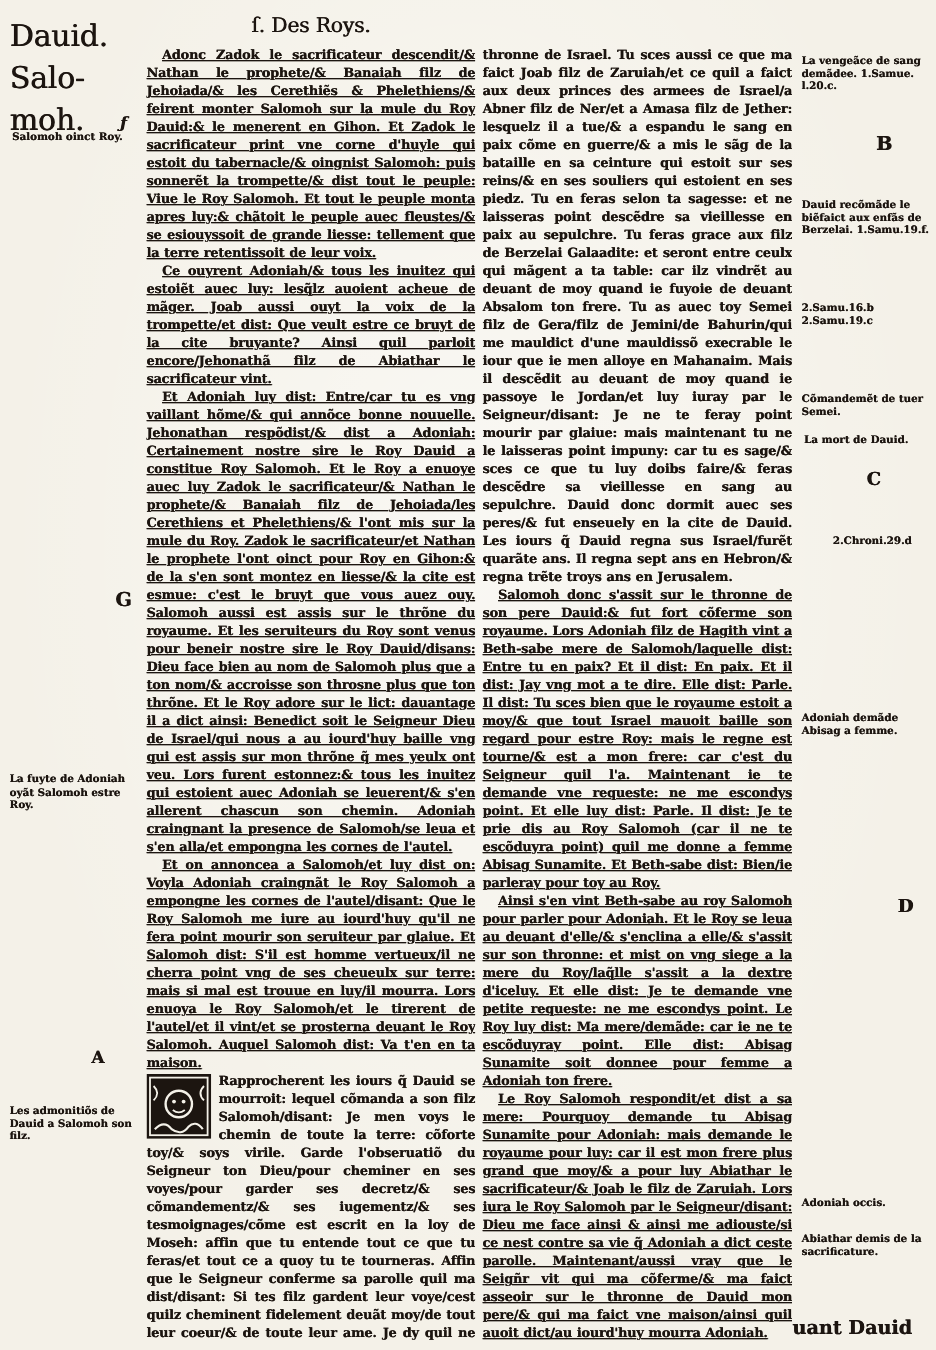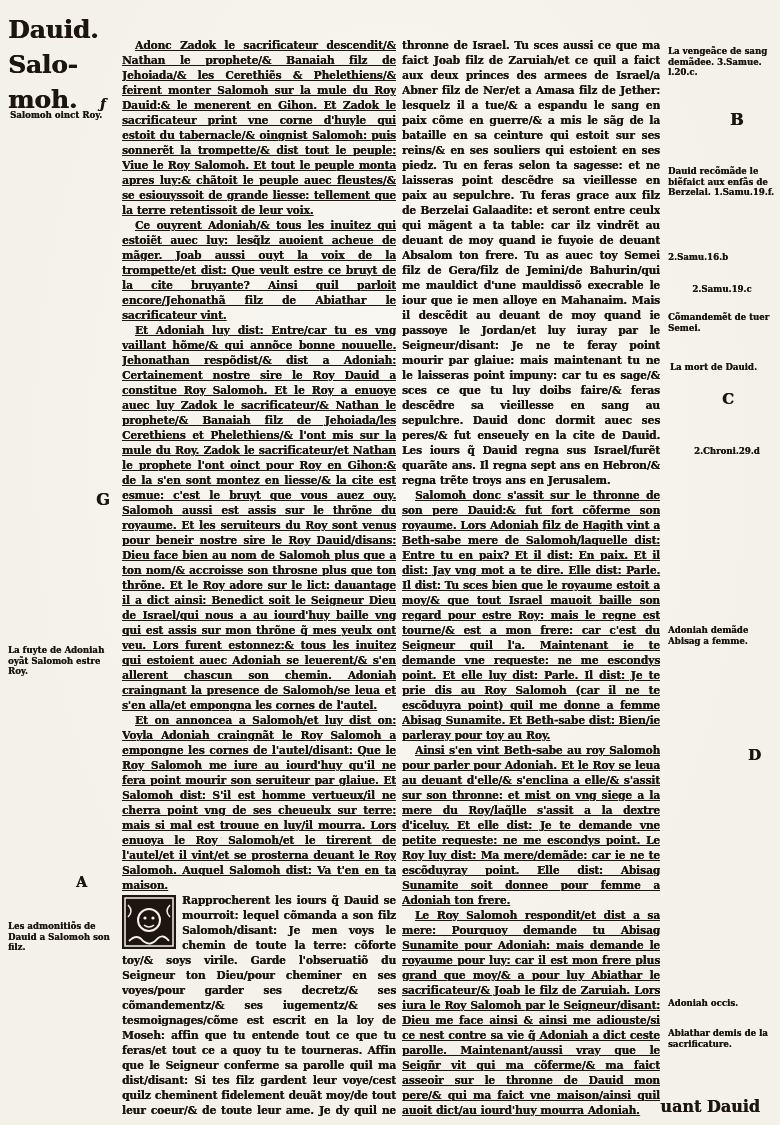--- a/index.html
+++ b/index.html
@@ -7,21 +7,21 @@
     position:relative;
     width:780px;height:1125px;
     background:
       radial-gradient(ellipse at 50% 40%, rgba(255,255,255,.5), rgba(0,0,0,0) 70%),
       #f4f1e8;
     overflow:hidden;
     color:#1c1510;
     font-family:"DejaVu Serif", serif;
   }
   .bl{ 
-    font-weight:bold;
+    font-weight:normal;
     text-shadow:0.45px 0 0 currentColor;
     letter-spacing:-0.2px;
   }
   .running-title{
     position:absolute;left:8px;top:12px;width:106px;
     font-size:25px;line-height:35px;
   }
   .col-head{
     position:absolute;top:12px;
     font-size:17px;text-align:center;
@@ -78,20 +78,21 @@
   <span class="sletter" style="left:100px;top:96px;font-size:13px;font-style:italic;">ƒ</span>
   <div class="mnote" style="left:10px;top:110px;width:100px;">Salomoh oinct Roy.</div>
 
   <span class="sletter" style="left:96px;top:490px;font-size:16px;">G</span>
 
   <div class="mnote" style="left:8px;top:645px;width:104px;">La fuyte de Adoniah oyãt Salomoh estre Roy.</div>
 
   <span class="sletter" style="left:76px;top:874px;font-size:14px;">A</span>
   <div class="mnote" style="left:8px;top:898px;width:104px;margin-top:23px;">Les admonitiõs de Dauid a Salomoh son filz.</div>
 
+  <div class="col-head bl" style="left:122px;width:274px;">ſ. Des Roys.</div>
 
   <div class="col" style="left:122px;width:274px;">
     <p class="indent"><span>Adonc Zadok le sacrificateur descendit/&amp; Nathan le prophete/&amp; Banaiah filz de Jehoiada/&amp; les Cerethiẽs &amp; Phelethiens/&amp; feirent monter Salomoh sur la mule du Roy Dauid:&amp; le menerent en Gihon. Et Zadok le sacrificateur print vne corne d'huyle qui estoit du tabernacle/&amp; oingnist Salomoh: puis sonnerẽt la trompette/&amp; dist tout le peuple: Viue le Roy Salomoh. Et tout le peuple monta apres luy:&amp; chãtoit le peuple auec fleustes/&amp; se esiouyssoit de grande liesse: tellement que la terre retentissoit de leur voix.</span></p>
     <p class="indent"><span>Ce ouyrent Adoniah/&amp; tous les inuitez qui estoiẽt auec luy: lesq̃lz auoient acheue de mãger. Joab aussi ouyt la voix de la trompette/et dist: Que veult estre ce bruyt de la cite bruyante? Ainsi quil parloit encore/Jehonathã filz de Abiathar le sacrificateur vint.</span></p>
     <p class="indent"><span>Et Adoniah luy dist: Entre/car tu es vng vaillant hõme/&amp; qui annõce bonne nouuelle. Jehonathan respõdist/&amp; dist a Adoniah: Certainement nostre sire le Roy Dauid a constitue Roy Salomoh. Et le Roy a enuoye auec luy Zadok le sacrificateur/&amp; Nathan le prophete/&amp; Banaiah filz de Jehoiada/les Cerethiens et Phelethiens/&amp; l'ont mis sur la mule du Roy. Zadok le sacrificateur/et Nathan le prophete l'ont oinct pour Roy en Gihon:&amp; de la s'en sont montez en liesse/&amp; la cite est esmue: c'est le bruyt que vous auez ouy. Salomoh aussi est assis sur le thrõne du royaume. Et les seruiteurs du Roy sont venus pour beneir nostre sire le Roy Dauid/disans: Dieu face bien au nom de Salomoh plus que a ton nom/&amp; accroisse son throsne plus que ton thrõne. Et le Roy adore sur le lict: dauantage il a dict ainsi: Benedict soit le Seigneur Dieu de Israel/qui nous a au iourd'huy baille vng qui est assis sur mon thrõne q̃ mes yeulx ont veu. Lors furent estonnez:&amp; tous les inuitez qui estoient auec Adoniah se leuerent/&amp; s'en allerent chascun son chemin. Adoniah craingnant la presence de Salomoh/se leua et s'en alla/et empongna les cornes de l'autel.</span></p>
     <p class="indent"><span>Et on annoncea a Salomoh/et luy dist on: Voyla Adoniah craingnãt le Roy Salomoh a empongne les cornes de l'autel/disant: Que le Roy Salomoh me iure au iourd'huy qu'il ne fera point mourir son seruiteur par glaiue. Et Salomoh dist: S'il est homme vertueux/il ne cherra point vng de ses cheueulx sur terre: mais si mal est trouue en luy/il mourra. Lors enuoya le Roy Salomoh/et le tirerent de l'autel/et il vint/et se prosterna deuant le Roy Salomoh. Auquel Salomoh dist: Va t'en en ta maison.</span></p>
     <p>
       <span class="initial">
         <svg width="54" height="54" viewBox="0 0 54 54" xmlns="http://www.w3.org/2000/svg">
           <rect x="0" y="0" width="54" height="54" fill="#1c1510"></rect>
@@ -110,33 +111,33 @@
 
   <div class="col" style="left:402px;width:258px;">
     <p><span>thronne de Israel. Tu sces aussi ce que ma faict Joab filz de Zaruiah/et ce quil a faict aux deux princes des armees de Israel/a Abner filz de Ner/et a Amasa filz de Jether: lesquelz il a tue/&amp; a espandu le sang en paix cõme en guerre/&amp; a mis le sãg de la bataille en sa ceinture qui estoit sur ses reins/&amp; en ses souliers qui estoient en ses piedz. Tu en feras selon ta sagesse: et ne laisseras point descẽdre sa vieillesse en paix au sepulchre. Tu feras grace aux filz de Berzelai Galaadite: et seront entre ceulx qui mãgent a ta table: car ilz vindrẽt au deuant de moy quand ie fuyoie de deuant Absalom ton frere. Tu as auec toy Semei filz de Gera/filz de Jemini/de Bahurin/qui me mauldict d'une mauldissõ execrable le iour que ie men alloye en Mahanaim. Mais il descẽdit au deuant de moy quand ie passoye le Jordan/et luy iuray par le Seigneur/disant: Je ne te feray point mourir par glaiue: mais maintenant tu ne le laisseras point impuny: car tu es sage/&amp; sces ce que tu luy doibs faire/&amp; feras descẽdre sa vieillesse en sang au sepulchre. Dauid donc dormit auec ses peres/&amp; fut enseuely en la cite de Dauid. Les iours q̃ Dauid regna sus Israel/furẽt quarãte ans. Il regna sept ans en Hebron/&amp; regna trẽte troys ans en Jerusalem.</span></p>
     <p class="indent"><span>Salomoh donc s'assit sur le thronne de son pere Dauid:&amp; fut fort cõferme son royaume. Lors Adoniah filz de Hagith vint a Beth-sabe mere de Salomoh/laquelle dist: Entre tu en paix? Et il dist: En paix. Et il dist: Jay vng mot a te dire. Elle dist: Parle. Il dist: Tu sces bien que le royaume estoit a moy/&amp; que tout Israel mauoit baille son regard pour estre Roy: mais le regne est tourne/&amp; est a mon frere: car c'est du Seigneur quil l'a. Maintenant ie te demande vne requeste: ne me escondys point. Et elle luy dist: Parle. Il dist: Je te prie dis au Roy Salomoh (car il ne te escõduyra point) quil me donne a femme Abisag Sunamite. Et Beth-sabe dist: Bien/ie parleray pour toy au Roy.</span></p>
     <p class="indent"><span>Ainsi s'en vint Beth-sabe au roy Salomoh pour parler pour Adoniah. Et le Roy se leua au deuant d'elle/&amp; s'enclina a elle/&amp; s'assit sur son thronne: et mist on vng siege a la mere du Roy/laq̃lle s'assit a la dextre d'iceluy. Et elle dist: Je te demande vne petite requeste: ne me escondys point. Le Roy luy dist: Ma mere/demãde: car ie ne te escõduyray point. Elle dist: Abisag Sunamite soit donnee pour femme a Adoniah ton frere.</span></p>
     <p class="indent"><span>Le Roy Salomoh respondit/et dist a sa mere: Pourquoy demande tu Abisag Sunamite pour Adoniah: mais demande le royaume pour luy: car il est mon frere plus grand que moy/&amp; a pour luy Abiathar le sacrificateur/&amp; Joab le filz de Zaruiah. Lors iura le Roy Salomoh par le Seigneur/disant: Dieu me face ainsi &amp; ainsi me adiouste/si ce nest contre sa vie q̃ Adoniah a dict ceste parolle. Maintenant/aussi vray que le Seigñr vit qui ma cõferme/&amp; ma faict asseoir sur le thronne de Dauid mon pere/&amp; qui ma faict vne maison/ainsi quil auoit dict/au iourd'huy mourra Adoniah.</span></p>
     <p class="indent"><span>Et le Roy Salomoh enuoya par les mains de Banaiah filz de Jehoiada/qui l'assaillist/&amp; il mourut.</span></p>
 
   </div>
 
-  <div class="mnote" style="left:668px;top:46px;width:106px;">La vengeãce de sang demãdee. 3.Samue. l.20.c.</div>
+  <div class="mnote" style="left:668px;top:46px;width:106px;">La vengeãce de sang demãdee. 1.Samue. l.20.c.</div>
   <span class="sletter" style="left:730px;top:110px;font-size:16px;">B</span>
 
   <div class="mnote" style="left:668px;top:166px;width:108px;">Dauid recõmãde le biẽfaict aux enfãs de Berzelai. 1.Samu.19.f.</div>
   <div class="mnote" style="left:668px;top:252px;width:108px;">2.Samu.16.b</div>
-  <div class="mnote" style="left:668px;top:284px;width:108px;text-align:center;">2.Samu.19.c</div>
-  <div class="mnote" style="left:668px;top:312px;width:106px;">Cõmandemẽt de tuer Semei.</div>
+  <div class="mnote" style="left:668px;top:263px;width:108px;">2.Samu.19.c</div>
+  <div class="mnote" style="left:668px;top:328px;width:106px;">Cõmandemẽt de tuer Semei.</div>
   <div class="mnote" style="left:670px;top:362px;width:106px;">La mort de Dauid.</div>
   <span class="sletter" style="left:722px;top:390px;font-size:15px;">C</span>
 
   <div class="mnote" style="left:694px;top:446px;width:84px;">2.Chroni.29.d</div>
 
-  <div class="mnote" style="left:668px;top:594px;width:108px;margin-top:31px;">Adoniah demãde Abisag a femme.</div>
+  <div class="mnote" style="left:668px;top:594px;width:108px;">Adoniah demãde Abisag a femme.</div>
   <span class="sletter" style="left:748px;top:746px;font-size:15px;">D</span>
 
   <div class="mnote" style="left:668px;top:998px;width:108px;">Adoniah occis.</div>
   <div class="mnote" style="left:668px;top:1028px;width:108px;">Abiathar demis de la sacrificature.</div>
 
   <div class="catchword">uant Dauid</div>
 
 </div>
 
 </body></html>

